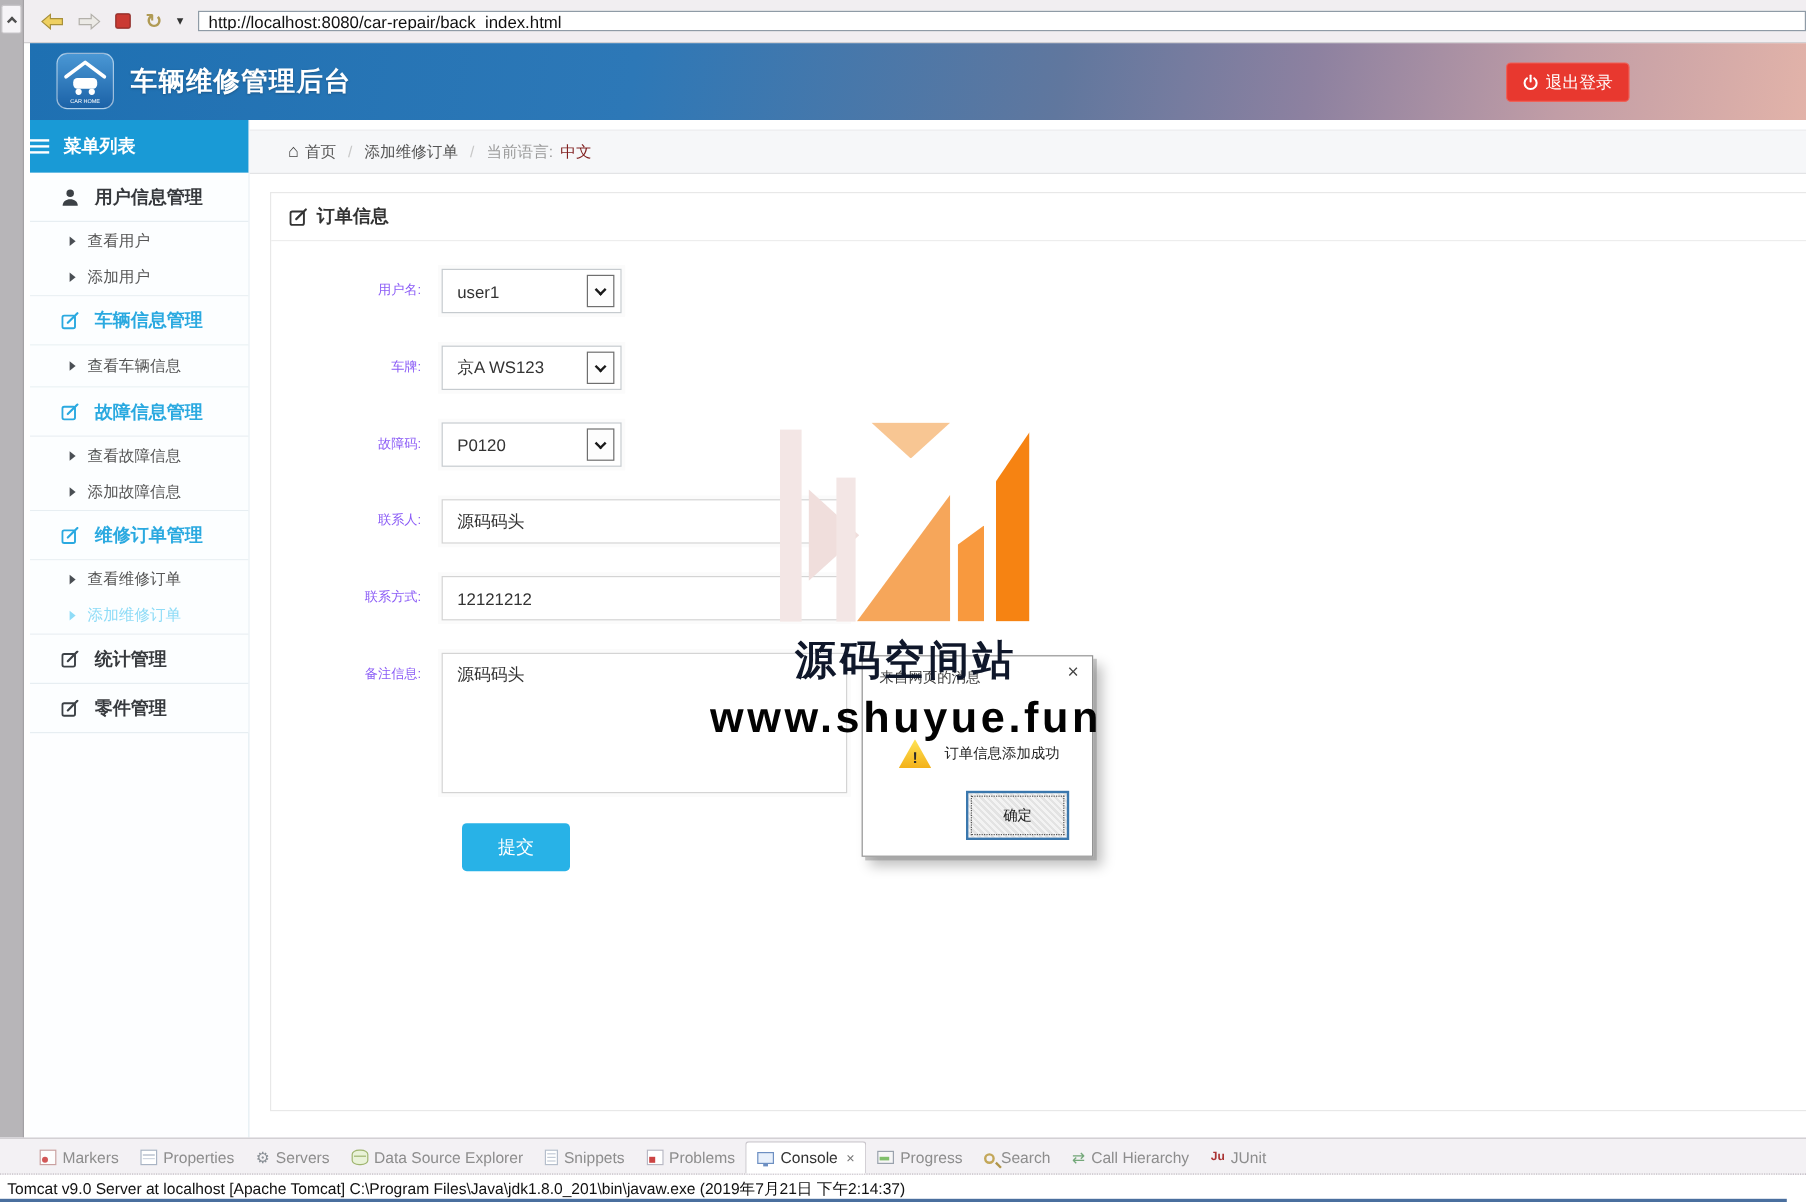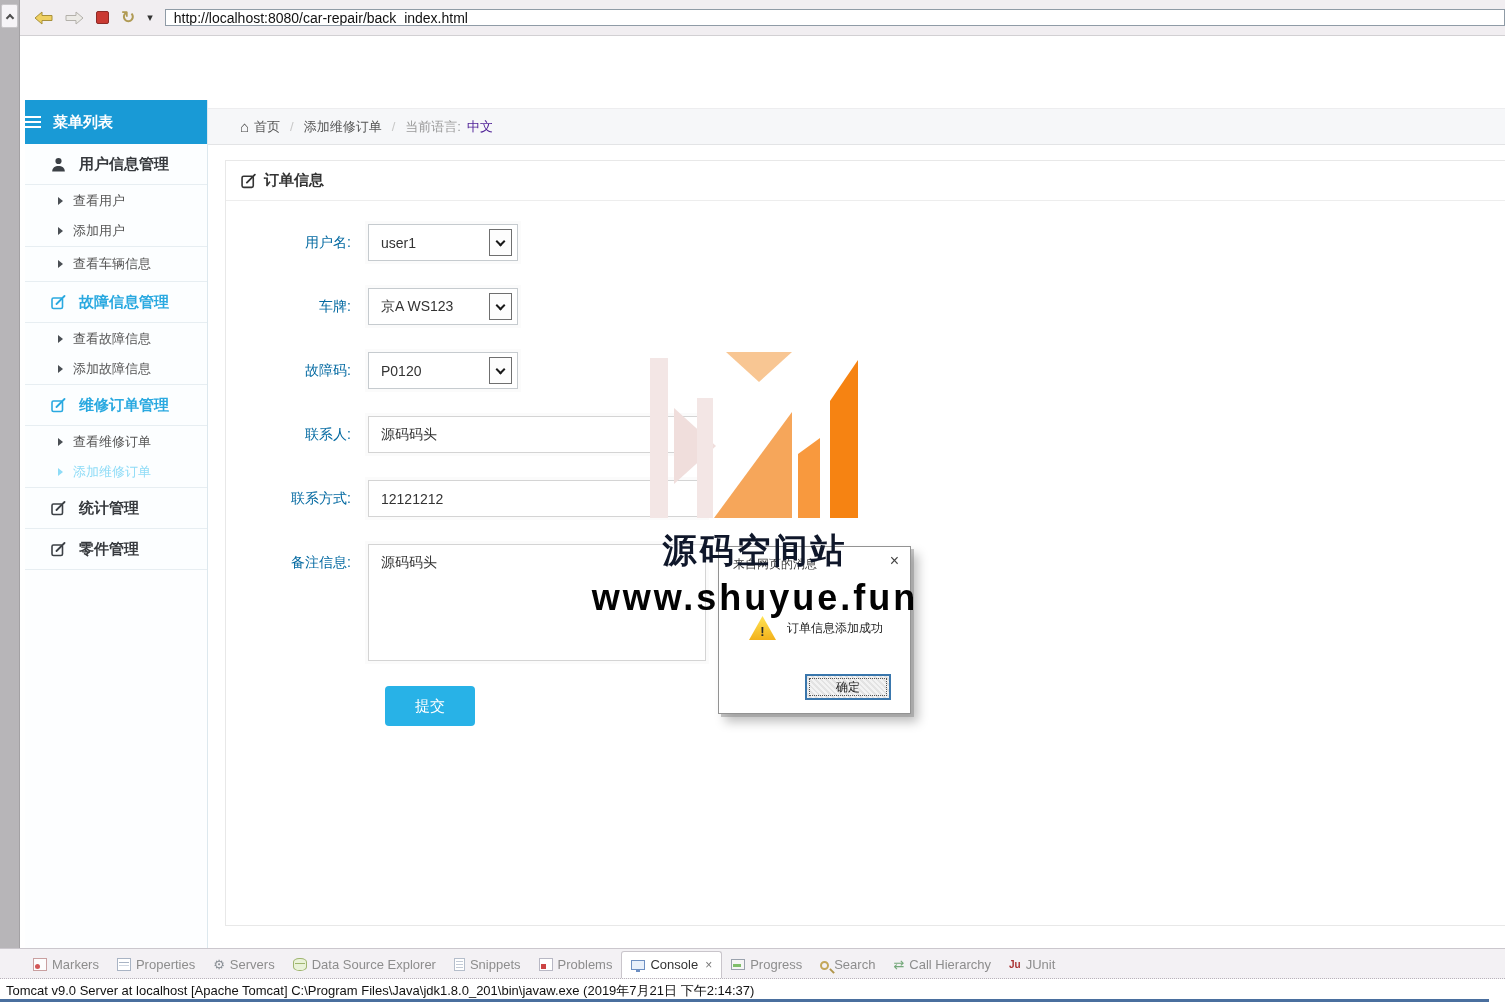--- a/index.html
+++ b/index.html
@@ -43,46 +43,46 @@
   .tri-right{width:0;height:0;border-top:4px solid transparent;border-bottom:4px solid transparent;border-left:5px solid #4a4f54;flex:none;}
   .side-sub.active .tri-right{border-left-color:#8fdcf7;}
 
   
   .content{position:absolute;left:188px;top:100px;right:0;height:848px;background:#fff;}
   .breadcrumb{position:absolute;left:0;top:8px;right:0;height:37px;background:#f6f7f9;border-top:1px solid #ededef;border-bottom:1px solid #e3e4e6;display:flex;align-items:center;padding-left:32px;font-size:13px;color:#555;gap:10px;}
   .bc-home{display:flex;align-items:center;gap:5px;cursor:pointer;}
   .bc-home-glyph{font-size:15px;color:#444;}
   .bc-sep{color:#c8c8c8;}
   .bc-lang{color:#9a9a9a;}
-  .bc-lang-val{color:#4c1d95;cursor:pointer;margin-left:-4px;}
+  .bc-lang-val{color:#7f1d1d;cursor:pointer;margin-left:-4px;}
 
   .panel{position:absolute;left:17px;top:60px;right:-1px;height:766px;border:1px solid #e8e8e8;background:#fff;}
   .panel-head{height:40px;border-bottom:1px solid #ededed;display:flex;align-items:center;gap:4px;padding-left:15px;font-size:15px;font-weight:bold;color:#333;}
 
   .form{padding-top:23px;}
   .f-row{display:flex;align-items:flex-start;margin-bottom:27px;}
-  .f-label{width:142px;text-align:right;padding-right:17px;font-size:14px;color:#0369a1;line-height:37px;flex:none;}
+  .f-label{width:142px;text-align:right;padding-right:17px;font-size:11px;color:#8b5cf6;line-height:37px;flex:none;}
   .select{width:150px;height:37px;border:1px solid #c6cbcf;background:#fff;display:flex;align-items:center;box-shadow:0 0 0 3px #fbfbfb;cursor:pointer;}
   .select-value{flex:1;font-size:14px;color:#333;padding-left:12px;}
   .select-btn{width:23px;height:27px;margin-right:5px;border:1px solid #6f6f6f;background:#fdfdfd;display:flex;align-items:center;justify-content:center;flex:none;}
   .chev-down{width:7px;height:7px;border-right:2px solid #1a1a1a;border-bottom:2px solid #1a1a1a;transform:rotate(45deg);margin-top:-3px;}
   .text-input{width:338px;height:37px;border:1px solid #d4d4d4;box-shadow:0 0 0 3px #fbfbfb;padding:0 12px;font-size:14px;color:#333;outline:none;font-family:"Liberation Sans","DejaVu Sans",sans-serif;}
   .area-input{width:338px;height:117px;border:1px solid #d4d4d4;box-shadow:0 0 0 3px #fbfbfb;padding:9px 12px;font-size:14px;color:#333;outline:none;resize:none;font-family:"Liberation Sans","DejaVu Sans",sans-serif;}
   .submit-btn{margin-left:159px;margin-top:-2px;width:90px;height:40px;background:#28b2e7;border:none;border-radius:4px;color:#fff;font-size:15px;cursor:pointer;}
 
   
   .dialog{position:absolute;left:718px;top:546px;width:193px;height:168px;background:#fff;border:1px solid #939393;z-index:40;
     box-shadow:3px 3px 0 rgba(130,130,130,.45),7px 8px 10px rgba(0,0,0,.25);}
   .dialog-title{font-size:12px;color:#3d3d3d;padding:9px 0 0 14px;}
   .dialog-close{position:absolute;top:6px;right:11px;font-size:16px;color:#444;line-height:1;cursor:pointer;}
   .dialog-body{position:absolute;left:0;top:48px;right:0;height:66px;display:flex;align-items:center;padding-left:30px;gap:11px;}
   .warn-icon{width:27px;height:24px;background:linear-gradient(#ffe455,#f3b11a);clip-path:polygon(50% 0,100% 100%,0 100%);position:relative;flex:none;}
   .warn-bang{position:absolute;left:0;right:0;bottom:1px;text-align:center;font-size:13px;font-weight:bold;color:#2b2b2b;}
   .dialog-msg{font-size:12px;color:#222;}
-  .dialog-ok{position:absolute;right:19px;bottom:13px;width:86px;height:26px;border:2px solid #3a77ad;color:#222;font-size:12px;cursor:pointer;
+  .dialog-ok{position:absolute;right:19px;bottom:13px;width:86px;height:41px;border:2px solid #3a77ad;color:#222;font-size:12px;cursor:pointer;
     background:repeating-linear-gradient(45deg,#f3f3f3 0 2px,#e3e3e3 2px 4px);outline:1px dotted #555;outline-offset:-5px;}
 
   
   .wm{position:absolute;left:560px;top:352px;width:390px;z-index:60;pointer-events:none;text-align:center;}
   .wm-logo{position:relative;width:210px;height:172px;margin:0 auto;}
   .wm-logo i{position:absolute;display:block;}
   .wm-s1{left:0;top:6px;width:18px;height:160px;background:#f3e6e5;}
   .wm-s2{left:24px;top:56px;width:0;height:0;border-top:38px solid transparent;border-bottom:38px solid transparent;border-left:42px solid #f0dedc;}
   .wm-s3{left:47px;top:46px;width:16px;height:120px;background:#f3e6e5;}
   .wm-s4{left:76px;top:0;width:66px;height:30px;background:#f8c693;clip-path:polygon(0 0,100% 0,50% 100%);}
@@ -150,20 +150,41 @@
         </span>
       <span class="nav-ico">
           <span class="refresh-glyph">↻</span>
         </span>
       <span class="nav-ico">
           <span class="caret-glyph">▾</span>
         </span>
       <input class="url-input" value="http://localhost:8080/car-repair/back_index.html" style="">
     </div>
 
+    <div class="page-header">
+      <div class="brand">
+        <div class="logo-badge">
+          <svg width="42" height="42" viewBox="0 0 42 42">
+            <path d="M5 17 L21 5 L37 17" fill="none" stroke="#fff" stroke-width="3" stroke-linecap="round" stroke-linejoin="round"></path>
+            <rect x="11" y="18" width="20" height="9" rx="3.5" fill="#fff"></rect>
+            <circle cx="15.5" cy="29.5" r="2.6" fill="#fff"></circle>
+            <circle cx="26.5" cy="29.5" r="2.6" fill="#fff"></circle>
+            <text x="21" y="39" font-size="4.6" fill="#fff" text-anchor="middle" font-family="Liberation Sans, sans-serif">CAR HOME</text>
+          </svg>
+        </div>
+        <div class="app-title">车辆维修管理后台</div>
+      </div>
+      <div class="logout-btn">
+        <svg width="13" height="14" viewBox="0 0 13 14">
+          <path d="M3.5 3.2 A5 5 0 1 0 9.5 3.2" fill="none" stroke="#fff" stroke-width="1.7" stroke-linecap="round"></path>
+          <line x1="6.5" y1="0.8" x2="6.5" y2="6" stroke="#fff" stroke-width="1.7" stroke-linecap="round"></line>
+        </svg>
+        <span>退出登录</span>
+      </div>
+    </div>
 
     <div class="sidebar">
       <div class="menu-head">
         <span class="burger"></span>
         <span>菜单列表</span>
       </div>
 
       <div class="side-item side-section bb">
         <svg width="15" height="15" viewBox="0 0 15 15">
           <circle cx="7.5" cy="4" r="3.1" fill="#3c4146"></circle>
@@ -173,20 +194,27 @@
       </div>
       <div class="side-item side-sub">
         <span class="tri-right"></span>
         <span>查看用户</span>
       </div>
       <div class="side-item side-sub bb">
         <span class="tri-right"></span>
         <span>添加用户</span>
       </div>
 
+      <div class="side-item side-section blue bb">
+        <svg width="15" height="15" viewBox="0 0 15 15">
+          <rect x="1" y="3" width="10.5" height="10.5" rx="1.5" fill="none" stroke="#2aa9e0" stroke-width="1.6"></rect>
+          <line x1="5.5" y1="9" x2="13.5" y2="1" stroke="#2aa9e0" stroke-width="1.8" stroke-linecap="round"></line>
+        </svg>
+        <span>车辆信息管理</span>
+      </div>
       <div class="side-item side-sub bb" style="height:35px;">
         <span class="tri-right"></span>
         <span>查看车辆信息</span>
       </div>
 
       <div class="side-item side-section blue bb">
         <svg width="15" height="15" viewBox="0 0 15 15">
           <rect x="1" y="3" width="10.5" height="10.5" rx="1.5" fill="none" stroke="#2aa9e0" stroke-width="1.6"></rect>
           <line x1="5.5" y1="9" x2="13.5" y2="1" stroke="#2aa9e0" stroke-width="1.8" stroke-linecap="round"></line>
         </svg>

